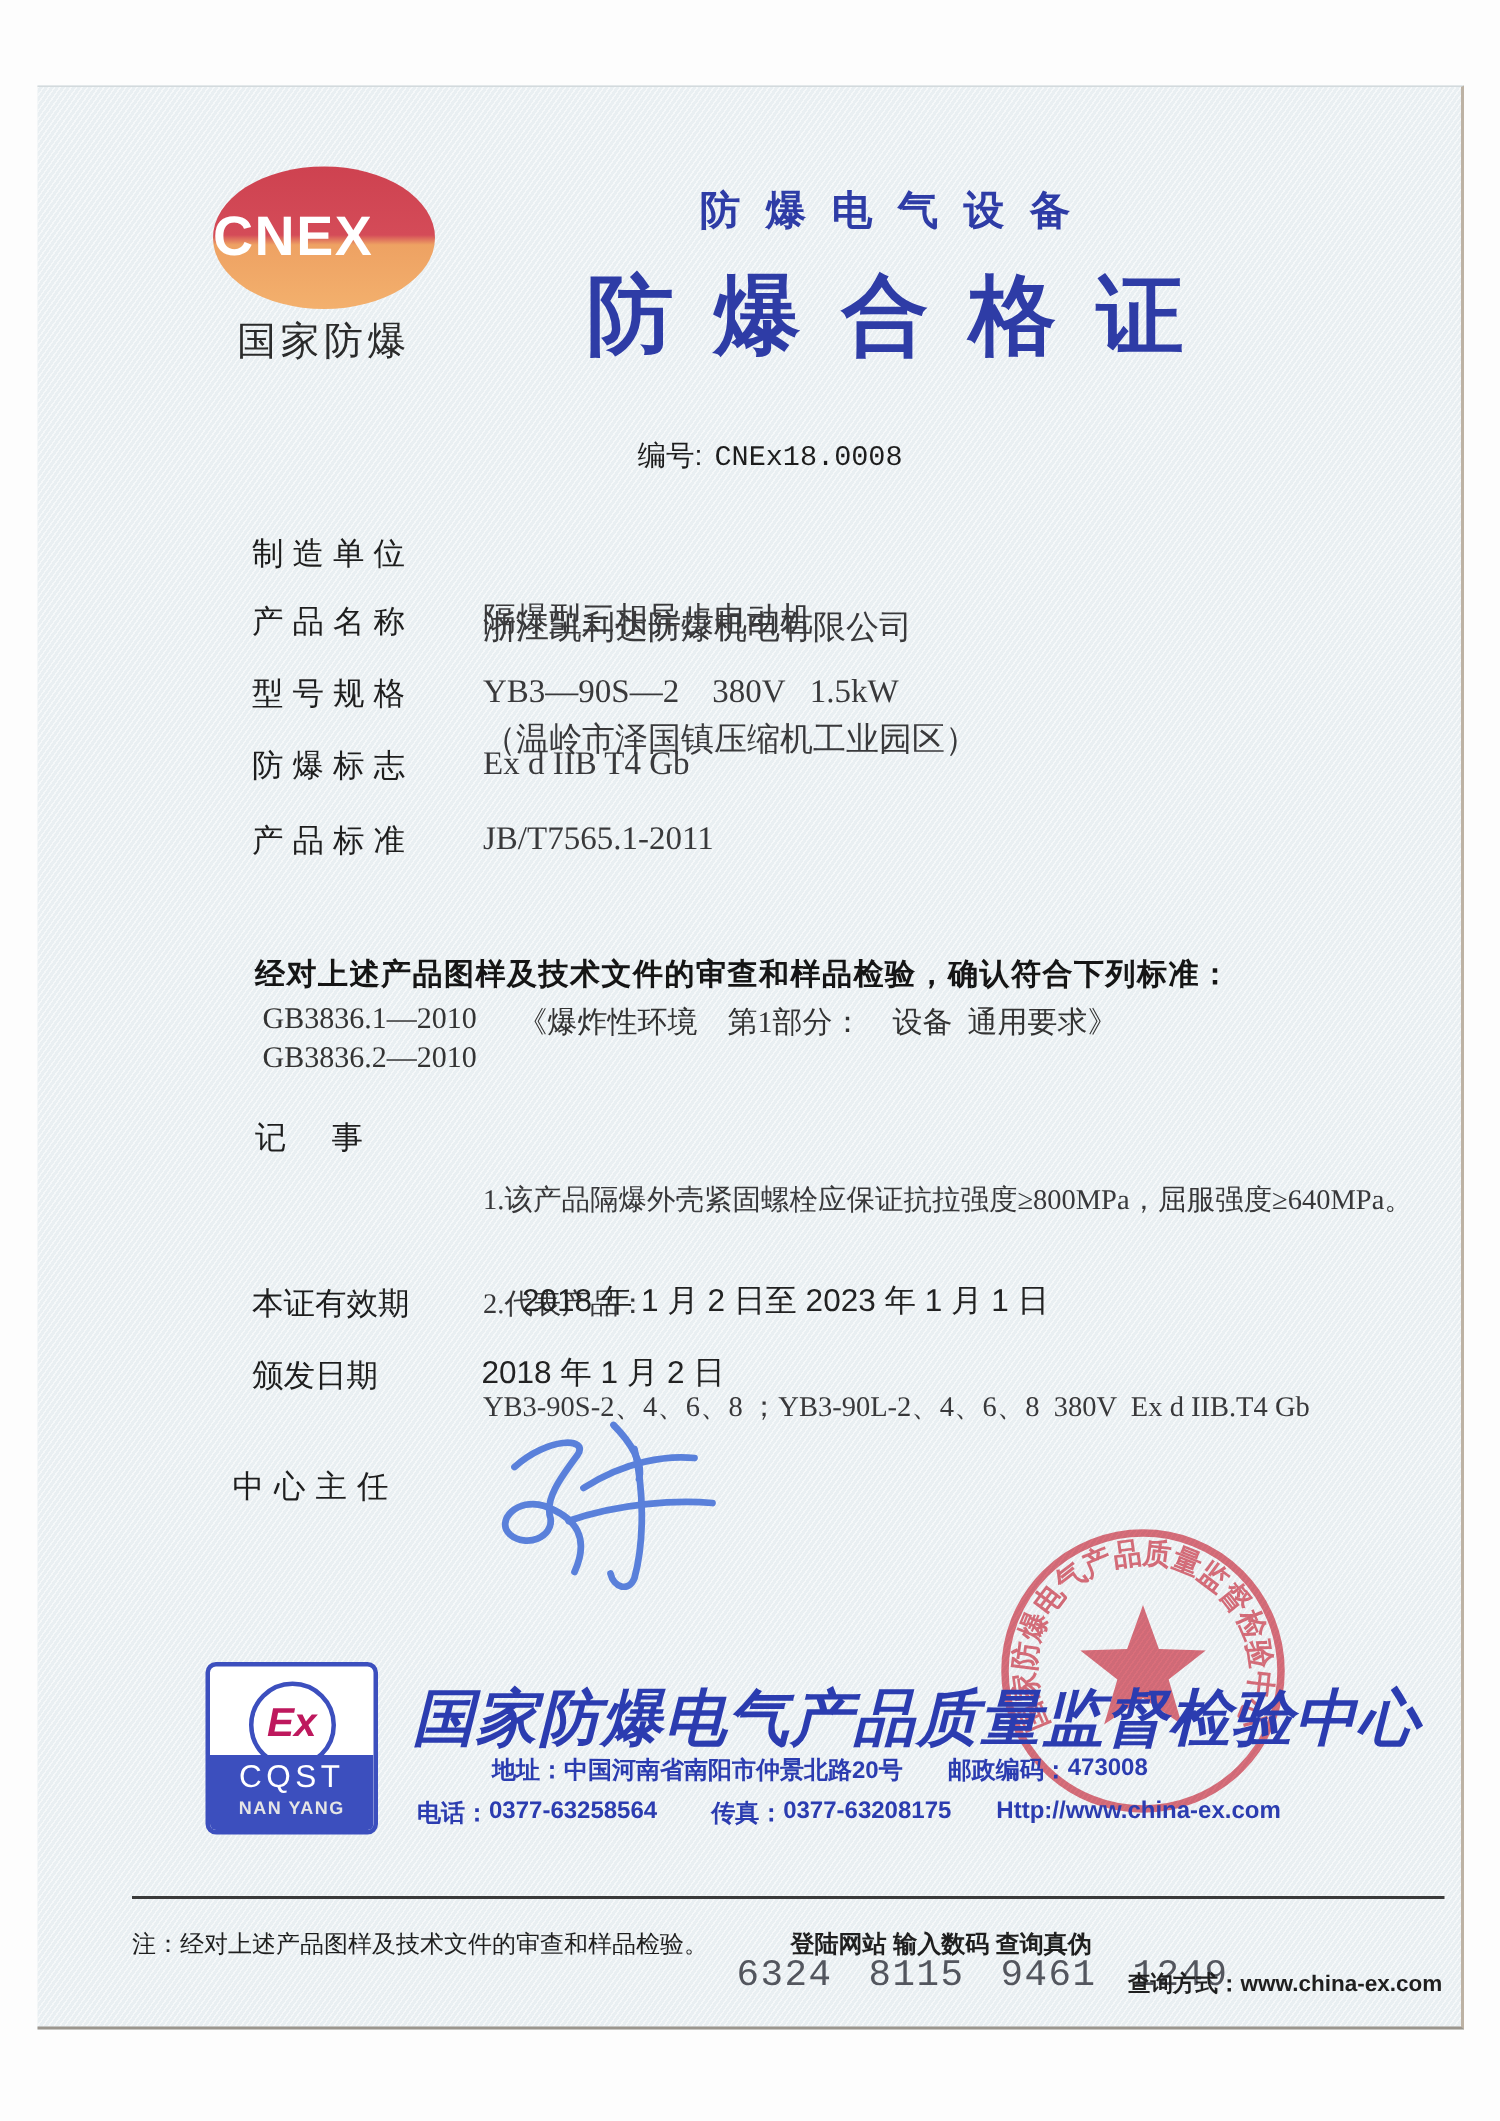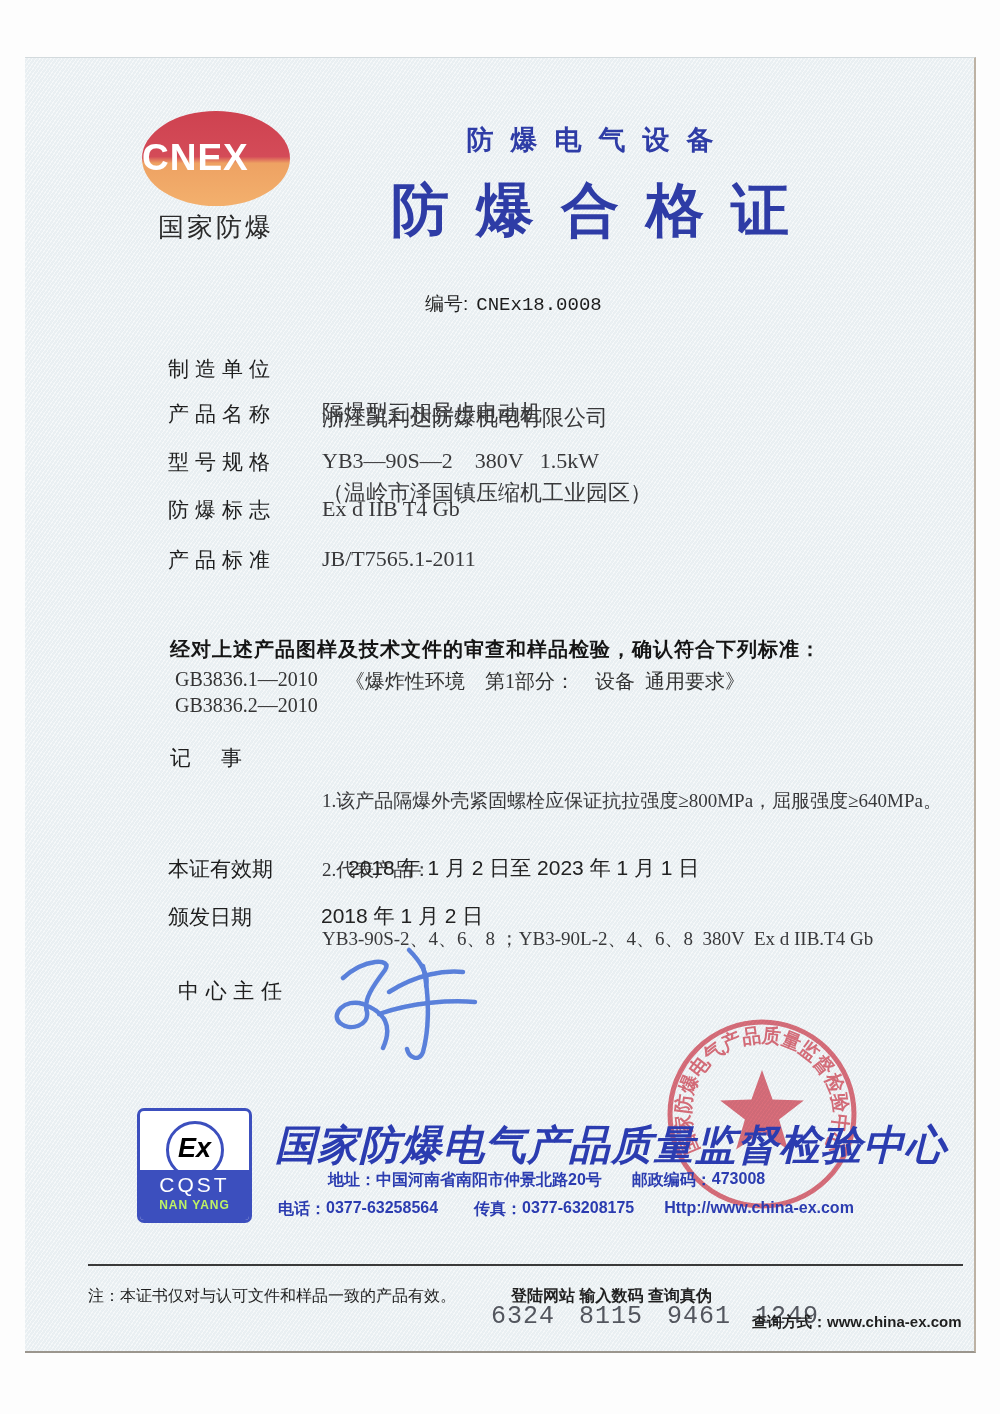--- a/index.html
+++ b/index.html
@@ -42,37 +42,37 @@
   .intro { position:absolute; left:145px; top:578px; font-size:20px; font-weight:bold; color:#151515; letter-spacing:1px; }
   .stdrow { position:absolute; left:150px; display:flex; font-family:"Liberation Serif","DejaVu Serif",serif; font-size:20px; color:#333; }
   .stdcode { width:145px; flex:none; }
   .stddesc { margin-left:25px; white-space:pre; }
 
   .remarks-label { position:absolute; left:145px; top:686px; width:72px; font-size:21px; font-weight:500; color:#1e1e1e;
     text-align:justify; text-align-last:justify; }
   .remarks { position:absolute; left:297px; top:685px; font-family:"Liberation Serif","DejaVu Serif",serif;
     font-size:19px; color:#38383a; line-height:23px; white-space:pre; }
 
-  .director-label { position:absolute; left:153px; top:919px; width:104px; font-size:21px; font-weight:500; color:#1e1e1e;
+  .director-label { position:absolute; left:130px; top:919px; width:104px; font-size:21px; font-weight:500; color:#1e1e1e;
     text-align:justify; text-align-last:justify; }
   .signature { position:absolute; left:288px; top:872px; opacity:.9; }
 
   
   .stamp { position:absolute; left:622px; top:941px; opacity:.82; mix-blend-mode:multiply; }
 
   
   .ex-badge { position:absolute; left:112px; top:1050px; width:115px; height:115px;
     border:3px solid #3c4fbe; border-radius:7px; background:#ffffff; overflow:hidden; }
   .ex-top { height:60px; display:flex; align-items:flex-end; justify-content:center; }
   .ex-circle { width:58px; height:58px; border:3px solid #3c4fbe; border-radius:50%;
     display:flex; align-items:center; justify-content:center; margin-bottom:-8px; background:#fff; }
-  .ex-circle span { color:#000000; font-size:27px; font-weight:bold; font-style:italic; margin-top:-4px; }
+  .ex-circle span { color:#be185d; font-size:27px; font-weight:bold; font-style:italic; margin-top:-4px; }
   .ex-bottom { position:absolute; left:0; right:0; bottom:0; height:50px; background:#3c4fbe; text-align:center; }
   .ex-cqst { color:#ffffff; font-size:21px; letter-spacing:3px; margin-top:3px; }
-  .ex-city { color:#bef264; font-size:12px; font-weight:bold; letter-spacing:1px; margin-top:1px; }
+  .ex-city { color:#e5e5e5; font-size:12px; font-weight:bold; letter-spacing:1px; margin-top:1px; }
 
   .org-name { position:absolute; left:250px; top:1060px; width:660px; font-size:41px; font-weight:bold;
     color:#2b3cb0; font-family:"Liberation Serif","DejaVu Serif",serif; font-style:italic; letter-spacing:1px; white-space:nowrap; }
   .org-line { position:absolute; display:flex; font-size:16px; font-weight:bold; color:#2b3cb0; white-space:pre; }
   .addr { left:303px; top:1112px; }
   .tel  { left:253px; top:1141px; }
   .org-line .gap30 { width:30px; } .org-line .gap36 { width:36px; }
 
   
   .sep { position:absolute; left:63px; top:1206px; width:875px; height:2px; background:#3a3a3a; }
@@ -183,21 +183,21 @@
     <div class="org-name">国家防爆电气产品质量监督检验中心</div>
     <div class="org-line addr">
       <span>地址：</span><span>中国河南省南阳市仲景北路20号</span><span class="gap30"></span><span>邮政编码：</span><span>473008</span>
     </div>
     <div class="org-line tel">
       <span>电话：</span><span>0377-63258564</span><span class="gap36"></span><span>传真：</span><span>0377-63208175</span><span class="gap30"></span><span>Http://www.china-ex.com</span>
     </div>
 
     <div class="sep"></div>
     <div class="foot-note">
-      <span>注：本证书仅对与认可文件和样品一致的产品有效。</span>
+      <span>注：经对上述产品图样及技术文件的审查和样品检验。</span>
       <span class="hint">登陆网站 输入数码 查询真伪</span>
     </div>
     <div class="verify-code">6324 8115 9461 1249</div>
     <div class="query">
       <span>查询方式：</span><span>www.china-ex.com</span>
     </div>
 
   </div>
 </div>
 

